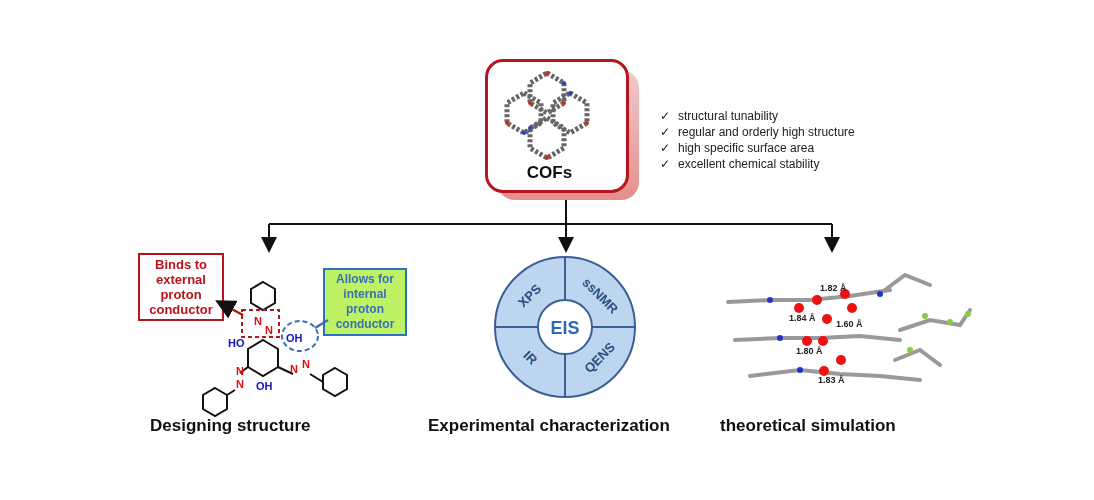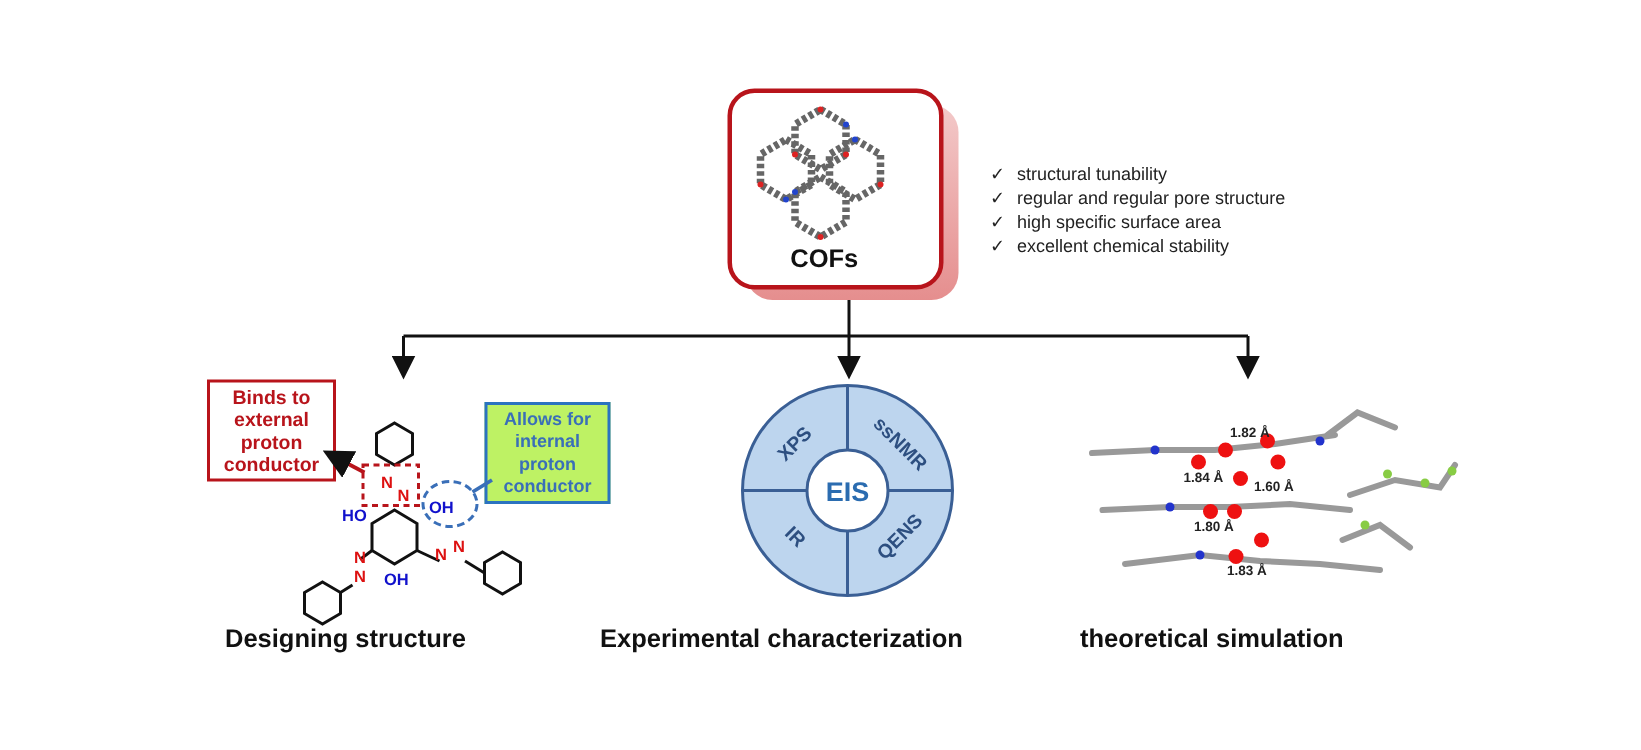--- a/index.html
+++ b/index.html
@@ -53,21 +53,21 @@
     <circle cx="72" cy="20" r="2"></circle>
       <circle cx="32" cy="70" r="2"></circle>
       <circle cx="78" cy="30" r="2"></circle>
       <circle cx="38" cy="65" r="2"></circle>
   </g>
 </svg>
 <div class="abs lbl cofs-title">COFs</div>
 
 <div class="abs bullets">
   <div><span class="ck">✓</span><span>structural tunability</span></div>
-  <div><span class="ck">✓</span><span>regular and regular pore structure</span></div>
+  <div><span class="ck">✓</span><span>regular and orderly high structure</span></div>
   <div><span class="ck">✓</span><span>high specific surface area</span></div>
   <div><span class="ck">✓</span><span>excellent chemical stability</span></div>
 </div>
 
 <div class="abs box-red">Binds to external proton conductor</div>
 <div class="abs box-blue">Allows for internal proton conductor</div>
 <svg class="abs" style="left:190px;top:270px" width="180" height="150">
   <g fill="none" stroke="#111" stroke-width="2">
     <polygon points="73,12 85,19 85,33 73,40 61,33 61,19"></polygon>
     <polygon points="73,70 88,79 88,97 73,106 58,97 58,79"></polygon>
@@ -100,21 +100,21 @@
   <line x1="5" y1="75" x2="145" y2="75" stroke="#3a5f95" stroke-width="2"></line>
   <circle cx="75" cy="75" r="27" fill="#fff" stroke="#3a5f95" stroke-width="2"></circle>
   <g font-family="Liberation Sans, sans-serif" font-weight="bold" fill="#2d4f80" text-anchor="middle">
     <text x="75" y="82" font-size="18" fill="#2b6cb0">EIS</text>
     <text x="40" y="48" font-size="13" transform="rotate(-45 40 44)">XPS</text>
     <text x="110" y="48" font-size="13" transform="rotate(45 110 44)">ssNMR</text>
     <text x="40" y="110" font-size="13" transform="rotate(45 40 106)">IR</text>
     <text x="110" y="110" font-size="13" transform="rotate(-45 110 106)">QENS</text>
   </g>
 </svg>
-<div class="abs lbl sec-title" style="left:400px;top:416px;width:290px;">Experimental characterization</div>
+<div class="abs lbl sec-title" style="left:428px;top:416px;width:290px;">Experimental characterization</div>
 
 <svg class="abs" style="left:720px;top:250px" width="260" height="150">
   <g stroke="#999" stroke-width="4" fill="none" stroke-linecap="round">
     <path d="M8,52 L50,50 L90,50 L130,46 L170,40"></path>
     <path d="M15,90 L60,88 L100,88 L140,86 L180,90"></path>
     <path d="M30,126 L80,120 L120,124 L160,126 L200,130"></path>
     <path d="M165,40 L185,25 L210,35"></path>
     <path d="M180,80 L210,70 L240,75 L250,60"></path>
     <path d="M175,110 L200,100 L220,115"></path>
   </g>

